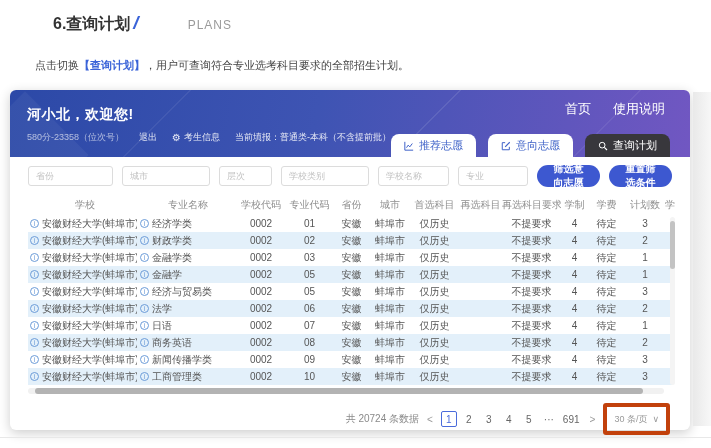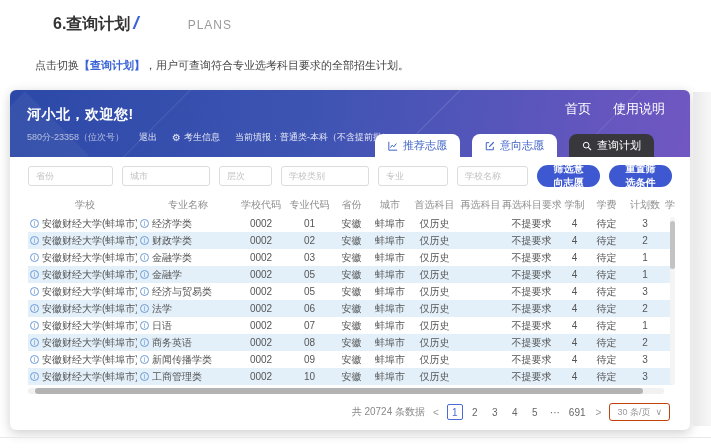--- a/index.html
+++ b/index.html
@@ -28,21 +28,21 @@
 
   .top-nav { position:absolute; top:10px; right:25px; color:#fff; font-size:13px; display:flex; gap:22px; }
   .top-nav span { cursor:pointer; }
   .greeting { position:absolute; left:17px; top:16px; color:#fff; font-size:14px; font-weight:bold; letter-spacing:0.5px; }
   .sub-row { position:absolute; left:17px; top:41px; display:flex; align-items:center; gap:15px;
     font-size:9px; color:rgba(255,255,255,0.88); white-space:nowrap; }
   .sub-row .dim { opacity:0.7; }
   .with-icon { display:flex; align-items:center; gap:3px; }
   .gear { font-size:10px; line-height:1; }
 
-  .tabs { position:absolute; right:36px; bottom:0; display:flex; gap:12px; }
+  .tabs { position:absolute; right:20px; bottom:0; display:flex; gap:12px; }
   .tab { height:23px; padding:0 13px; display:flex; align-items:center; gap:5px;
     background:#fff; color:#3f62c8; font-size:11px; border-radius:8px 8px 0 0; cursor:pointer; }
   .tab.active { background:#38373c; color:#fff; }
   .tab svg { display:block; }
 
   
   .app-body { padding:5px 18px 0; }
   .filter-row { display:flex; align-items:center; margin-top:3px; }
   .f-input { height:20px; border:1px solid #dcdcdc; border-radius:3px; font-size:9px; padding:0 7px;
     color:#555; margin-right:9px; outline:none; font-family:inherit; }
@@ -74,22 +74,22 @@
   .h-scroll { position:relative; margin-top:3px; width:636px; height:6px; background:#f1f1f1; border-radius:3px; }
   .h-thumb { position:absolute; left:7px; top:0; height:6px; width:608px; background:#b3b3b3; border-radius:3px; }
 
   
   .pagination { display:flex; align-items:center; justify-content:flex-end; gap:8px;
     margin-top:9px; padding-right:2px; font-size:10px; color:#666; }
   .pg-total { color:#8a8a8a; }
   .pg-arrow { color:#9a9a9a; font-size:10px; cursor:pointer; }
   .page { min-width:16px; height:16px; display:flex; align-items:center; justify-content:center; cursor:pointer; padding:0 2px; }
   .page.active { border:1px solid #4a6bdb; color:#4a6bdb; border-radius:2px; }
-  .page-size { display:flex; align-items:center; gap:5px; border:1px solid #c2410c; border-radius:3px;
-    height:18px; padding:4px 7px; color:#9a9a9a; font-size:9px; cursor:pointer; }
+  .page-size { display:flex; align-items:center; gap:5px; border:4px solid #c2410c; border-radius:3px;
+    height:18px; padding:12px 7px; color:#9a9a9a; font-size:9px; cursor:pointer; }
 
   
   .right-strip { position:absolute; left:693px; top:92px; width:18px; height:334px;
     background:linear-gradient(to right,#e9e9e9,#f7f7f7); }
   .bottom-line { position:absolute; left:0; top:437px; width:711px; height:1px; background:#e8e8e8; }
 </style>
 </head>
 <body>
 
 <div class="doc-heading">
@@ -157,22 +157,22 @@
     </div>
   </div>
 
   <div class="app-body">
 
     <div class="filter-row">
       <input class="f-input w-a" placeholder="省份" style="">
       <input class="f-input w-b" placeholder="城市" style="">
       <input class="f-input w-c" placeholder="层次" style="">
       <input class="f-input w-d" placeholder="学校类别" style="">
+      <input class="f-input w-e" placeholder="学校名称" style="">
       <input class="f-input w-f" placeholder="专业" style="">
-      <input class="f-input w-e" placeholder="学校名称" style="">
       <button class="btn first">筛选意向志愿</button>
       <button class="btn">重置筛选条件</button>
     </div>
 
     <div class="table-wrap">
       <div class="t-head">
         <div class="c c-school" style="justify-content:center">学校</div>
         <div class="c c-major" style="justify-content:center">专业名称</div>
         <div class="c c-scode">学校代码</div>
         <div class="c c-mcode">专业代码</div>

